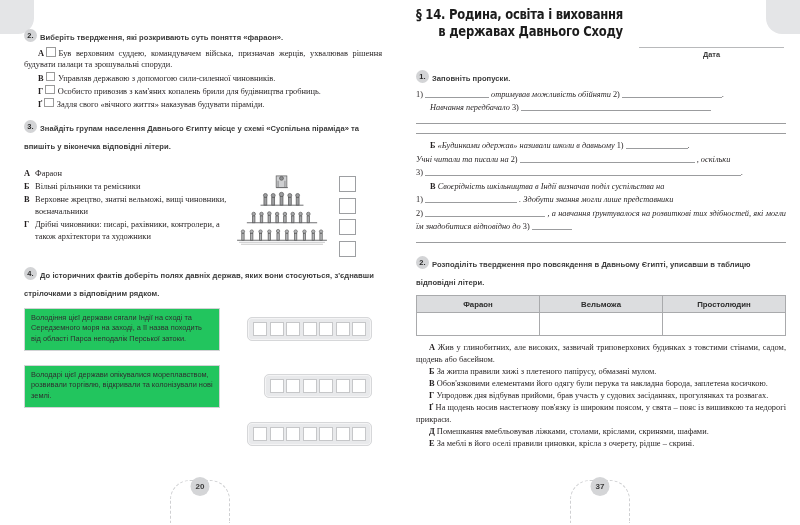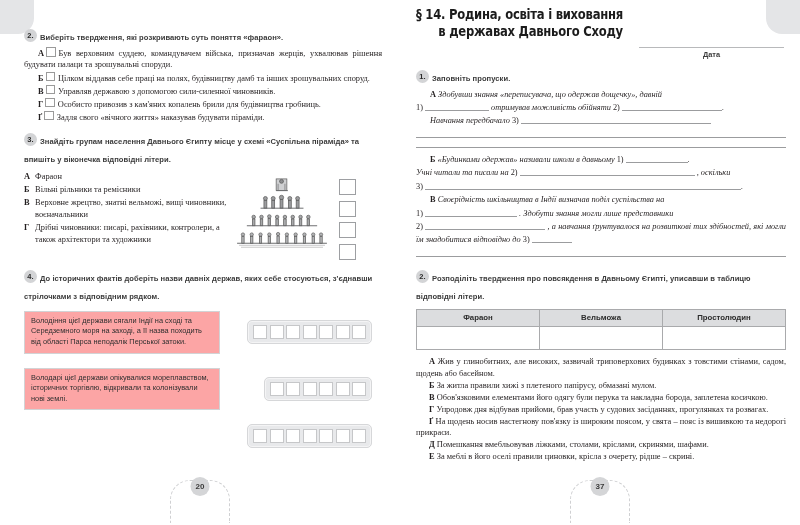--- a/index.html
+++ b/index.html
@@ -45,40 +45,40 @@
     text-indent:14px;
   }
   .opt .lt{font-weight:bold;}
   .chk{
     display:inline-block;width:7.5px;height:7.5px;
     border:1px solid #9a9a9a;background:#fff;
     vertical-align:-1px;margin:0 3px 0 2px;
   }
 
   
-  .q3wrap{display:flex;gap:4px;margin-top:5px;}
+  .q3wrap{display:flex;gap:4px;margin-top:15px;}
   .q3list{width:205px;}
   .q3item{
     font-family:"Liberation Serif", serif;
     font-size:8.4px;line-height:1.46;
     padding-left:11px;text-indent:-11px;
     margin-bottom:0.5px;
   }
   .q3item .lt{font-weight:bold;display:inline-block;min-width:9px;text-indent:0;}
   .pyr-col{flex:1;display:flex;align-items:flex-start;gap:8px;padding-top:4px;}
   .pyr{width:98px;height:82px;}
   .boxcol{display:flex;flex-direction:column;gap:5.5px;padding-top:4px;}
   .bigbox{width:15px;height:14px;border:1px solid #9d9fa2;background:#fff;}
 
   
   .match{margin-top:7px;}
   .matchrow{display:flex;align-items:center;margin-bottom:14px;}
   .factbox{
     width:196px;box-sizing:border-box;
-    background:#fca5a5;border:1px solid #d2d3d5;
+    background:#22c55e;border:1px solid #d2d3d5;
     padding:4px 6px 5px 6px;
     font-size:7.4px;line-height:1.44;color:#2f2f2f;
   }
   .ansbar{
     margin-left:auto;margin-right:10px;
     background:#e8e9eb;border:1px solid #d6d7d9;border-radius:5px;
     padding:4px 5px;display:flex;gap:2.5px;
     box-shadow:inset 0 0 0 1px #f4f4f5;
   }
   .cell{width:12px;height:12px;background:#fff;border:1px solid #c6c7c9;}
@@ -162,21 +162,20 @@
     <div class="corner corner-tl">
       <div class="fill"></div>
     </div>
 
     <div class="q">
       <div>
         <span class="qnum">2.</span><span class="qtext">Виберіть твердження, які розкривають суть поняття «фараон».</span>
       </div>
       <div style="height:3px"></div>
       <p class="opt"><span class="lt">А</span><span class="chk"></span><span>Був верховним суддею, командувачем війська, призначав жерців, ухвалював рішення будувати палаци та зрошувальні споруди.</span></p>
-      <p class="opt"><span class="lt">Б</span><span class="chk"></span><span>Цілком віддавав себе праці на полях, будівництву дамб та інших зрошувальних споруд.</span></p>
       <p class="opt"><span class="lt">В</span><span class="chk"></span><span>Управляв державою з допомогою сили-силенної чиновників.</span></p>
       <p class="opt"><span class="lt">Г</span><span class="chk"></span><span>Особисто привозив з кам'яних копалень брили для будівництва гробниць.</span></p>
       <p class="opt"><span class="lt">Ґ</span><span class="chk"></span><span>Задля свого «вічного життя» наказував будувати піраміди.</span></p>
     </div>
 
     <div class="q" style="margin-top:7px">
       <div>
         <span class="qnum">3.</span><span class="qtext">Знайдіть групам населення Давнього Єгипту місце у схемі «Суспільна піраміда» та впишіть у віконечка відповідні літери.</span>
       </div>
 
@@ -267,40 +266,40 @@
             <div class="bigbox"></div>
             <div class="bigbox"></div>
             <div class="bigbox"></div>
           </div>
         </div>
       </div>
     </div>
 
     <div class="q match">
       <div>
-        <span class="qnum">4.</span><span class="qtext">До історичних фактів доберіть назви давніх держав, яких себе стосуються, з'єднавши стрілочками з відповідним рядком.</span>
+        <span class="qnum">4.</span><span class="qtext">До історичних фактів доберіть полях давніх держав, яких вони стосуються, з'єднавши стрілочками з відповідним рядком.</span>
       </div>
 
       <div style="height:8px"></div>
 
       <div class="matchrow">
         <div class="factbox">Володіння цієї держави сягали Індії на сході та Середземного моря на заході, а її назва походить від області Парса неподалік Перської затоки.</div>
         <div class="ansbar">
           <div class="cell"></div>
           <div class="cell"></div>
           <div class="cell"></div>
           <div class="cell"></div>
           <div class="cell"></div>
           <div class="cell"></div>
           <div class="cell"></div>
         </div>
       </div>
 
       <div class="matchrow">
-        <div class="factbox">Володарі цієї держави опікувалися мореплавством, історичних торгівлю, відкривали та колонізували нові землі.</div>
+        <div class="factbox">Володарі цієї держави опікувалися мореплавством, розвивали торгівлю, відкривали та колонізували нові землі.</div>
         <div class="ansbar">
           <div class="cell"></div>
           <div class="cell"></div>
           <div class="cell"></div>
           <div class="cell"></div>
           <div class="cell"></div>
           <div class="cell"></div>
         </div>
       </div>
 
@@ -341,24 +340,20 @@
       <div class="date-rule"></div>
       <div class="date-lbl">Дата</div>
     </div>
 
     <div class="q" style="margin-top:26px">
       <div>
         <span class="qnum">1.</span><span class="qtext">Заповніть пропуски.</span>
       </div>
       <div style="height:3px"></div>
 
-      <p class="fill">
-        <span class="indent"></span><b class="serif">А</b>
-        <span>Здобувши знання «переписувача, що одержав дощечку», давній</span>
-      </p>
       <p class="fill">
         <span class="num">1)</span>
         <span class="ln" style="width:64px"></span>
         <span>отримував можливість обійняти</span>
         <span class="num">2)</span>
         <span class="ln" style="width:100px"></span>.
       </p>
       <p class="fill">
         <span class="indent"></span><span>Навчання передбачало</span>
         <span class="num">3)</span>

